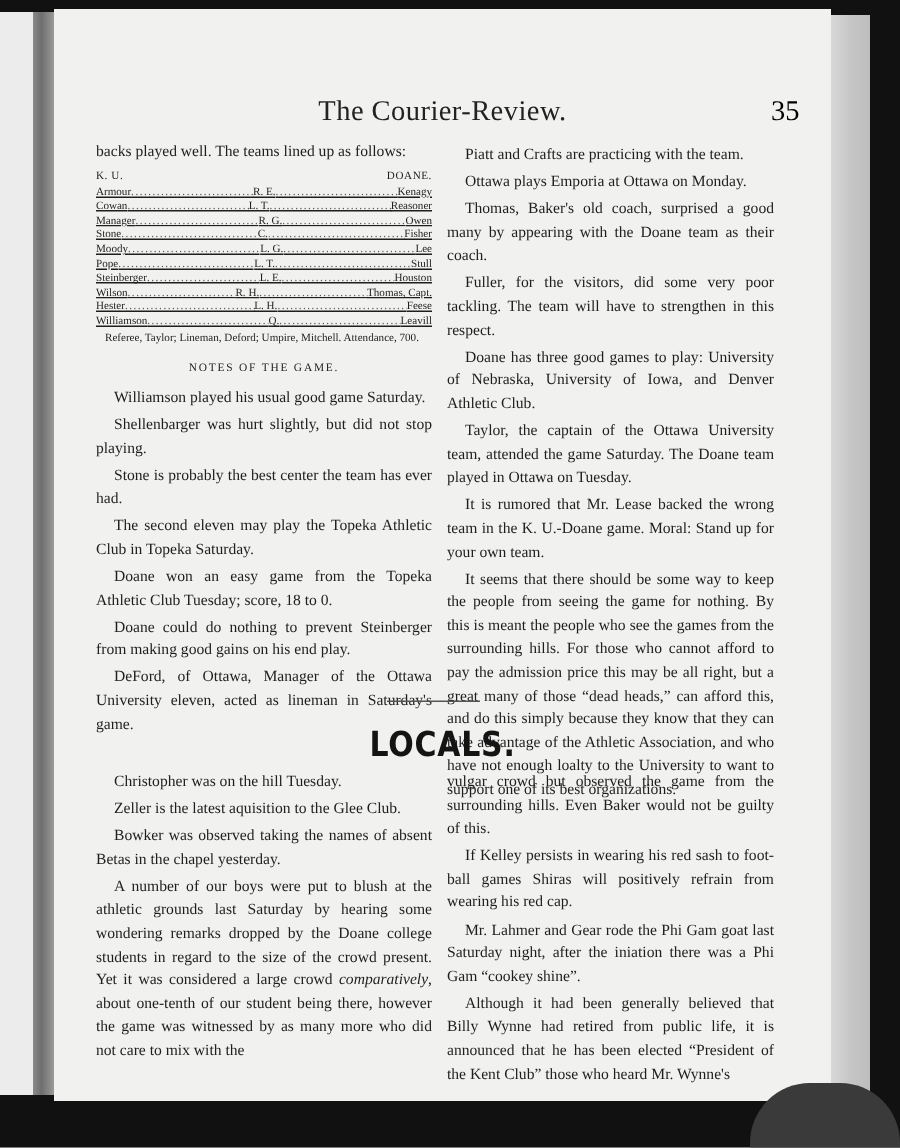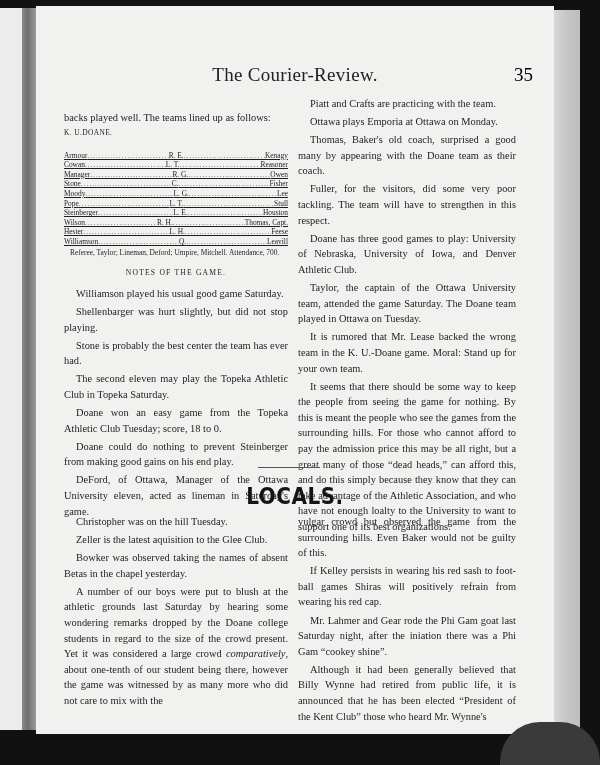--- a/index.html
+++ b/index.html
@@ -32,26 +32,26 @@
     font-size:19px; letter-spacing:0.3px; color:#222;
   }
   .page-number {
     position:absolute; left:478px; top:58px; font-size:19px; color:#000000;
   }
   .col {
     position:absolute; font-size:10.4px; line-height:15.6px; text-align:justify;
   }
   .col p { margin:0 0 2.5px 0; text-indent:12px; }
   .col p.noindent { text-indent:0; }
-  .col-left-top { left:28px; top:104px; width:224px; }
+  .col-left-top { left:28px; top:88px; width:224px; }
   .col-right-top { left:262px; top:90px; width:218px; }
   .col-left-bot { left:28px; top:508px; width:224px; }
   .col-right-bot { left:262px; top:508px; width:218px; }
   .lineup { font-size:7.4px; line-height:9.6px; margin:2px 0 4px 0; }
-  .lineup .hdr { display:flex; font-size:7.4px; letter-spacing:0.4px; margin-bottom:13px; }
+  .lineup .hdr { display:flex; justify-content:space-between; font-size:7.4px; letter-spacing:0.4px; margin-bottom:1px; }
   .lineup .row { display:flex; white-space:nowrap; overflow:hidden;text-decoration:underline; }
   .lineup .k { flex:0 0 auto; }
   .lineup .dots { flex:1 1 auto; overflow:hidden; color:#555; letter-spacing:1px; }
   .lineup .dots::before { content:"........................................................................................"; }
   .lineup .pos { flex:0 0 auto; }
   .lineup .d { flex:0 0 auto; text-align:center; }
   .lineup .ref { white-space:normal; text-indent:6px; margin-top:1px; }
   .notes-heading {
     text-align:center; font-size:7.6px; letter-spacing:1.2px; margin:8px 0 5px 0;
   }

